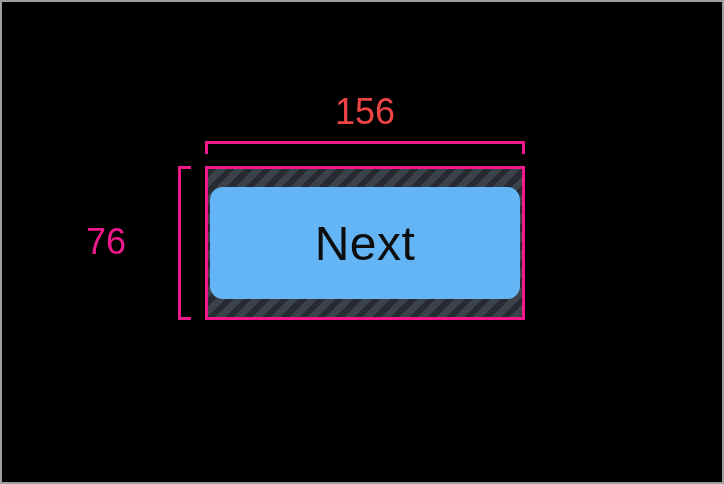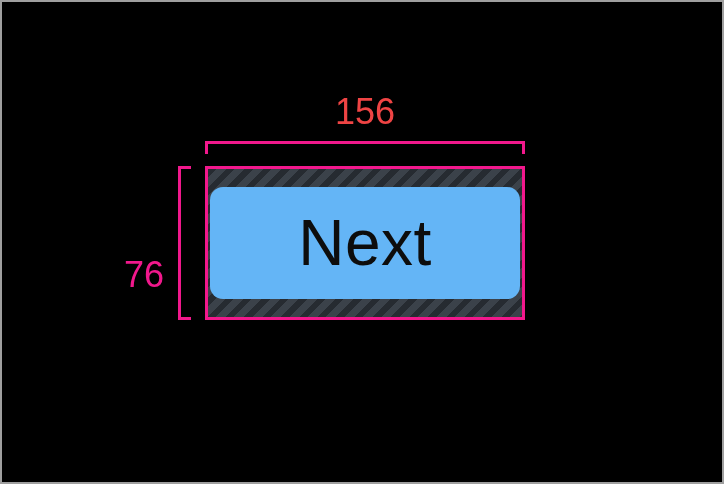--- a/index.html
+++ b/index.html
@@ -46,25 +46,24 @@
   }
 
   
   .v-dim-label {
     position: absolute;
     left: 84px;
     top: 218px;
     width: 78px;
     height: 44px;
     line-height: 44px;
-    text-align: right;
+    text-align: left;
     font-size: 36px;
     font-weight: 400;
     color: #f1188c;
-    margin-top: 33px;
   }
   .v-dim-bracket {
     position: absolute;
     left: 176px;
     top: 164px;
     width: 13px;
     height: 154px;
     box-sizing: border-box;
     border-left: 3px solid #f1188c;
     border-top: 3px solid #f1188c;
@@ -97,21 +96,21 @@
     right: 2px;
     top: 18px;
     bottom: 18px;
     background: #64b5f6;
     border: none;
     border-radius: 13px;
     display: flex;
     align-items: center;
     justify-content: center;
     font-family: "Liberation Sans", "DejaVu Sans", sans-serif;
-    font-size: 64px;
+    font-size: 48px;
     font-weight: 500;
     letter-spacing: 0.5px;
     color: #0d0d0d;
     cursor: pointer;
     padding: 4px;
   }
 </style>
 </head>
 <body>
 

